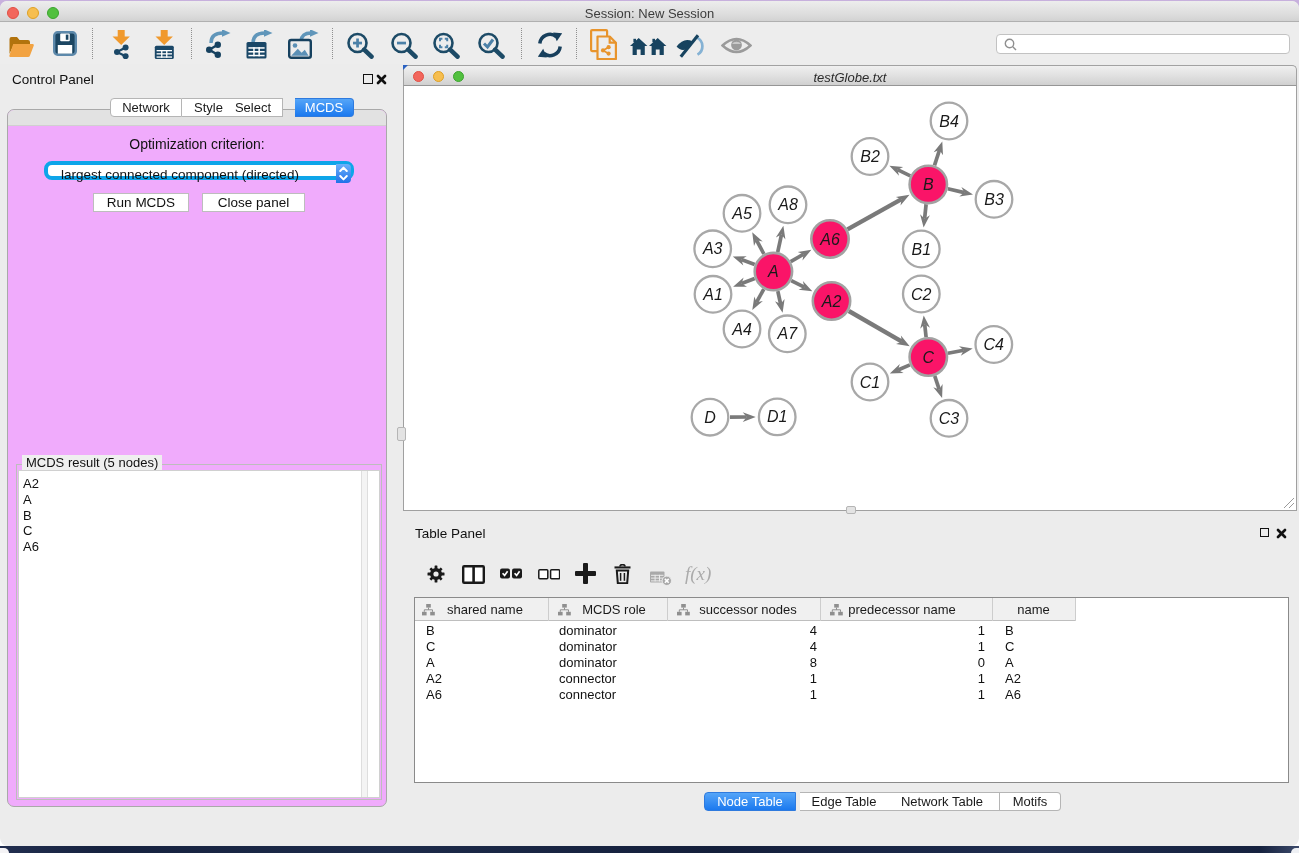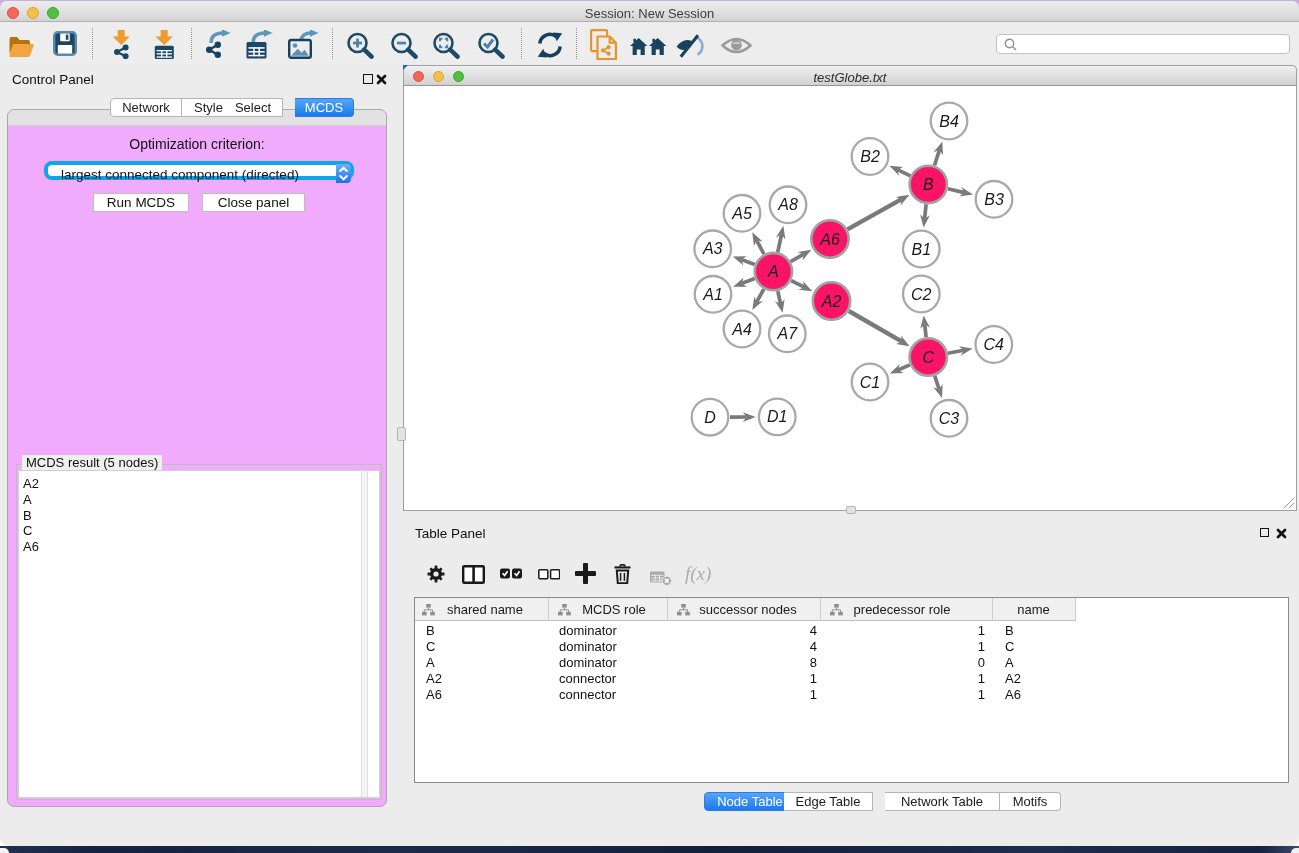--- a/index.html
+++ b/index.html
@@ -472,21 +472,21 @@
               <rect x="0" y="7.8" width="4.6" height="3.6"></rect>
               <rect x="8.2" y="7.8" width="4.6" height="3.6"></rect>
             </g>
             <g stroke="#8f8f8f" stroke-width="1" fill="none">
               <path d="M6.5,3.6 V5.8 M2.3,7.8 V5.8 H10.5 V7.8"></path>
             </g>
           </svg>
       <div class="hlabel" style="left:20px;width:100px">shared name</div>
       <div class="hlabel" style="left:149px;width:100px">MCDS role</div>
       <div class="hlabel" style="left:273px;width:120px">successor nodes</div>
-      <div class="hlabel" style="left:427px;width:120px">predecessor role</div>
+      <div class="hlabel" style="left:427px;width:120px">predecessor name</div>
       <div class="hlabel" style="left:578px;width:81px">name</div>
     </div>
     <div class="trow" style="left:11px;top:25px">B</div>
         <div class="trow" style="left:144px;top:25px">dominator</div>
         <div class="trow num" style="left:252px;top:25px;width:150px">4</div>
         <div class="trow num" style="left:405px;top:25px;width:165px">1</div>
         <div class="trow" style="left:590px;top:25px">B</div>
     <div class="trow" style="left:11px;top:41px">C</div>
         <div class="trow" style="left:144px;top:41px">dominator</div>
         <div class="trow num" style="left:252px;top:41px;width:150px">4</div>
@@ -503,19 +503,19 @@
         <div class="trow num" style="left:405px;top:73px;width:165px">1</div>
         <div class="trow" style="left:590px;top:73px">A2</div>
     <div class="trow" style="left:11px;top:89px">A6</div>
         <div class="trow" style="left:144px;top:89px">connector</div>
         <div class="trow num" style="left:252px;top:89px;width:150px">1</div>
         <div class="trow num" style="left:405px;top:89px;width:165px">1</div>
         <div class="trow" style="left:590px;top:89px">A6</div>
   </div>
   <div class="abs" id="btabs">
     <div class="seg first sel" style="left:0;width:92px">Node Table</div>
-    <div class="seg" style="left:80px;width:89px">Edge Table</div>
+    <div class="seg" style="left:96px;width:89px">Edge Table</div>
     <div class="seg" style="left:181px;width:115px">Network Table</div>
     <div class="seg last" style="left:296px;width:61px">Motifs</div>
   </div>
 </div>
 
 </div>
 
 </body></html>

